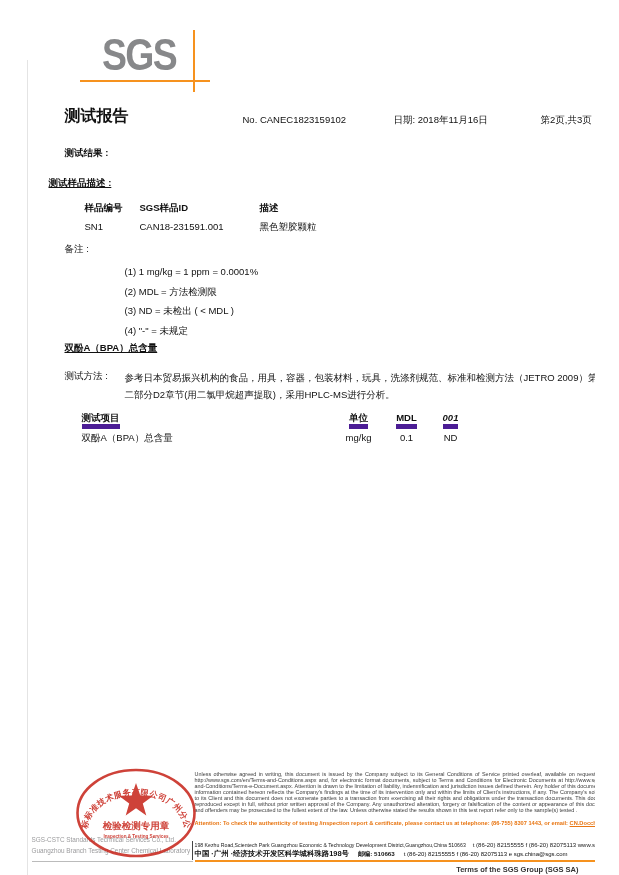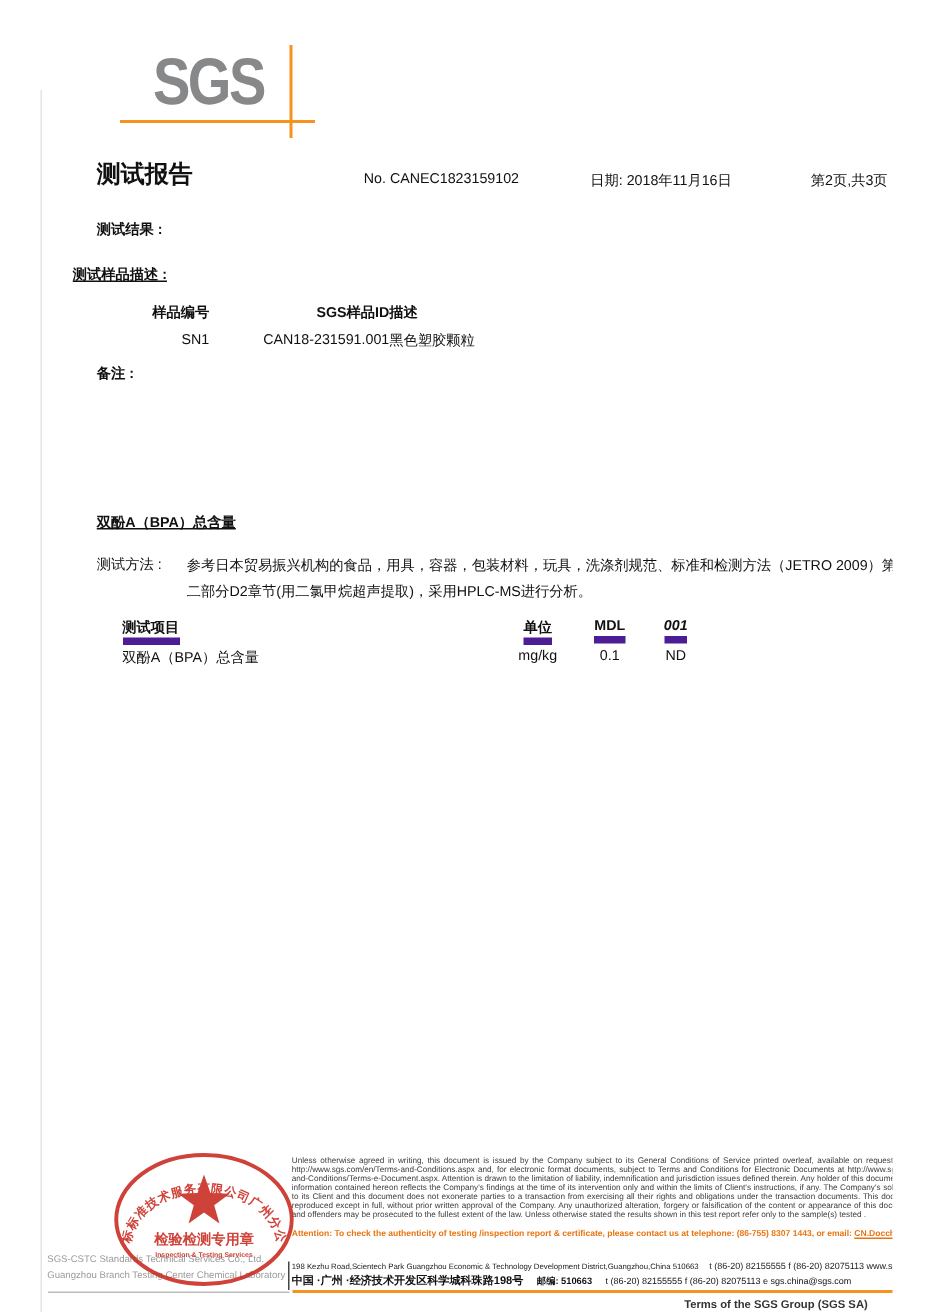--- a/index.html
+++ b/index.html
@@ -25,24 +25,24 @@
   .report-no    { left:218px; top:114px; }
   .report-date  { left:369px; top:114px; }
   .report-pages { left:516px; top:114px; }
 
   
   .results-label      { left:40px; top:147px; font-weight:bold; }
   .sample-desc-label  { left:24px; top:177px; font-weight:bold; text-decoration:underline; }
 
   .sample-table { left:60px; top:202px; display:grid; grid-template-columns:55px 120px auto; row-gap:6px; }
   .sample-table .hdr { font-weight:bold; }
-  .sample-table .c1, .sample-table .c2 { text-align:right; }
+  .sample-table .c1, .sample-table .c2 { text-align:left; }
   .sample-table .c3 { text-align:left; }
 
-  .remarks-label { left:40px; top:243px; font-weight:bold; }
+  .remarks-label { left:40px; top:243px; font-weight:normal; }
   .remarks-list  { left:100px; top:262px; line-height:19.5px; }
 
   .bpa-title    { left:40px; top:342px; font-weight:bold; text-decoration:underline; }
   .method-label { left:40px; top:370px; }
   .method-text  { left:100px; top:369px; width:482px; line-height:17px; }
 
   .result-table { left:57px; top:412px; display:grid; grid-template-columns:252px 50px 46px 42px; row-gap:7px; }
   .result-table .hcell span { font-weight:bold; border-bottom:5px solid #4c1d95; padding-bottom:1px; }
   .result-table .hcell.italic span { font-style:italic; }
   .result-table .ctr { text-align:center; }
@@ -102,20 +102,26 @@
   <div class="abs sample-table">
     <div class="hdr c1">样品编号</div>
     <div class="hdr c2">SGS样品ID</div>
     <div class="hdr c3">描述</div>
     <div class="c1">SN1</div>
     <div class="c2">CAN18-231591.001</div>
     <div class="c3">黑色塑胶颗粒</div>
   </div>
 
   <div class="abs remarks-label">备注 :</div>
+  <div class="abs remarks-list">
+    <div>(1) 1 mg/kg = 1 ppm = 0.0001%</div>
+    <div>(2) MDL = 方法检测限</div>
+    <div>(3) ND = 未检出 ( &lt; MDL )</div>
+    <div>(4) "-" = 未规定</div>
+  </div>
 
   <div class="abs bpa-title">双酚A（BPA）总含量</div>
   <div class="abs method-label">测试方法 :</div>
   <div class="abs method-text">参考日本贸易振兴机构的食品，用具，容器，包装材料，玩具，洗涤剂规范、标准和检测方法（JETRO 2009）第二部分D2章节(用二氯甲烷超声提取)，采用HPLC-MS进行分析。</div>
 
   <div class="abs result-table">
     <div class="hcell"><span>测试项目</span></div>
     <div class="hcell ctr"><span>单位</span></div>
     <div class="hcell ctr"><span>MDL</span></div>
     <div class="hcell ctr italic"><span>001</span></div>

